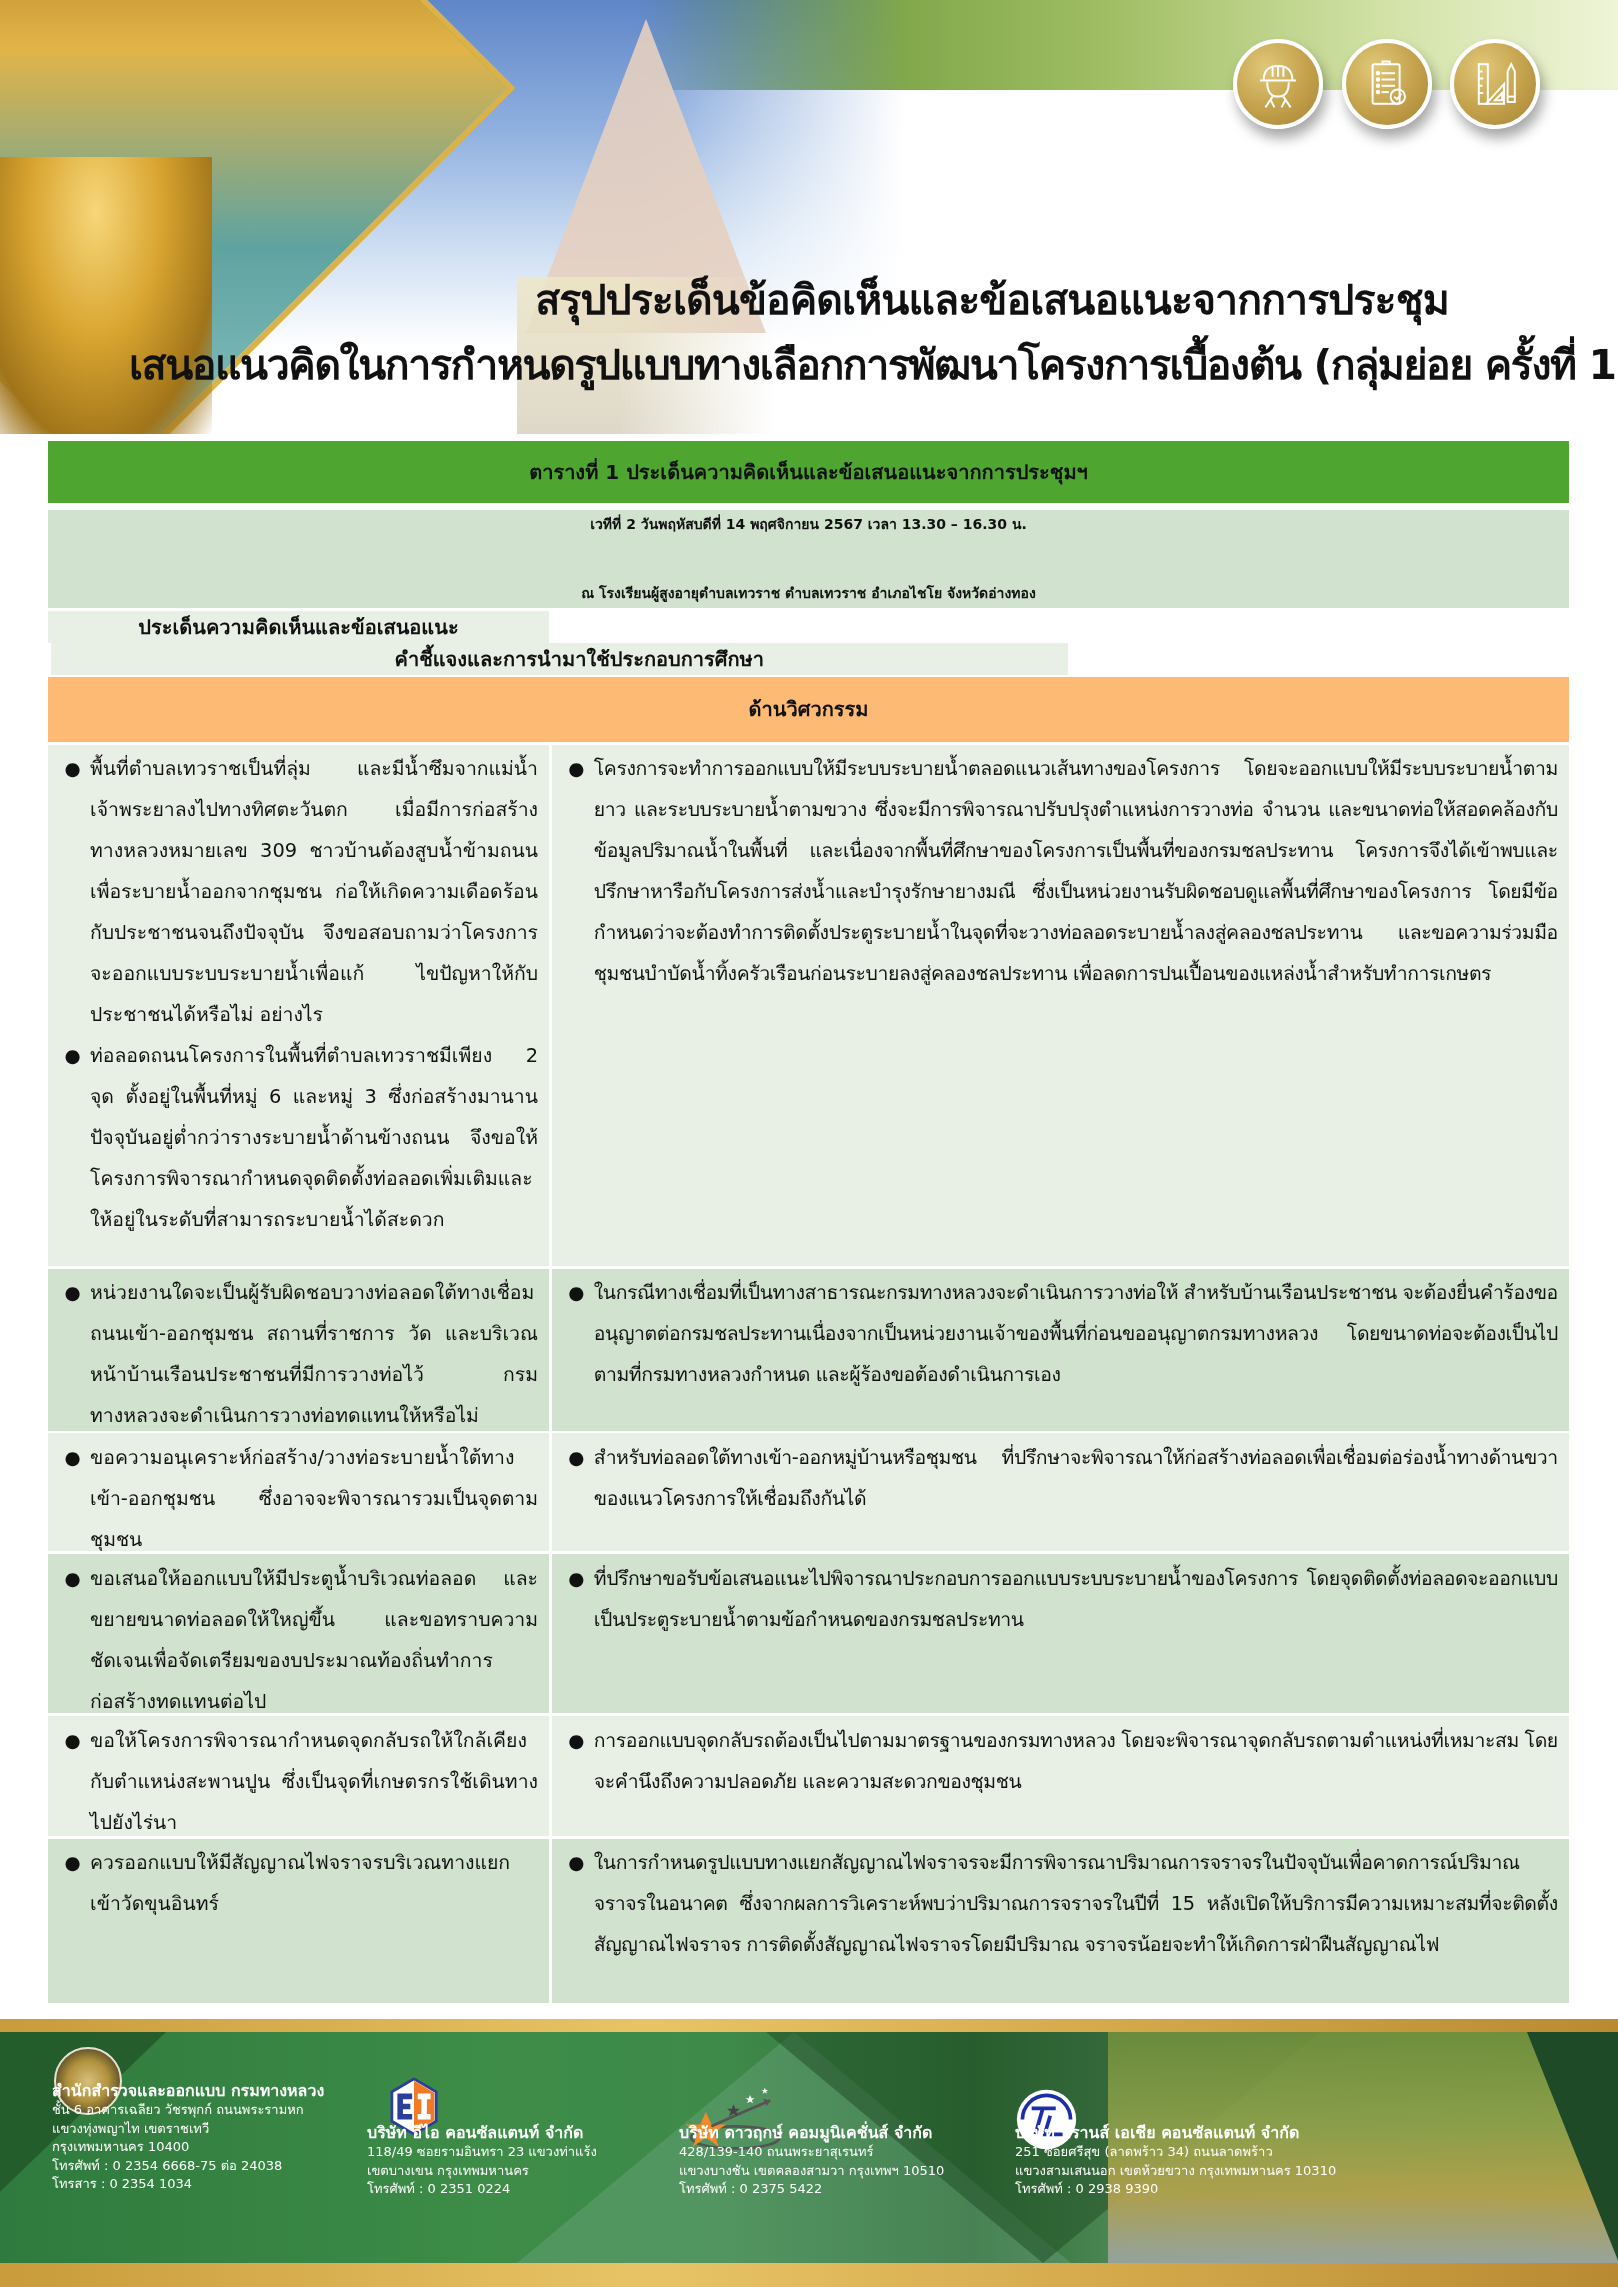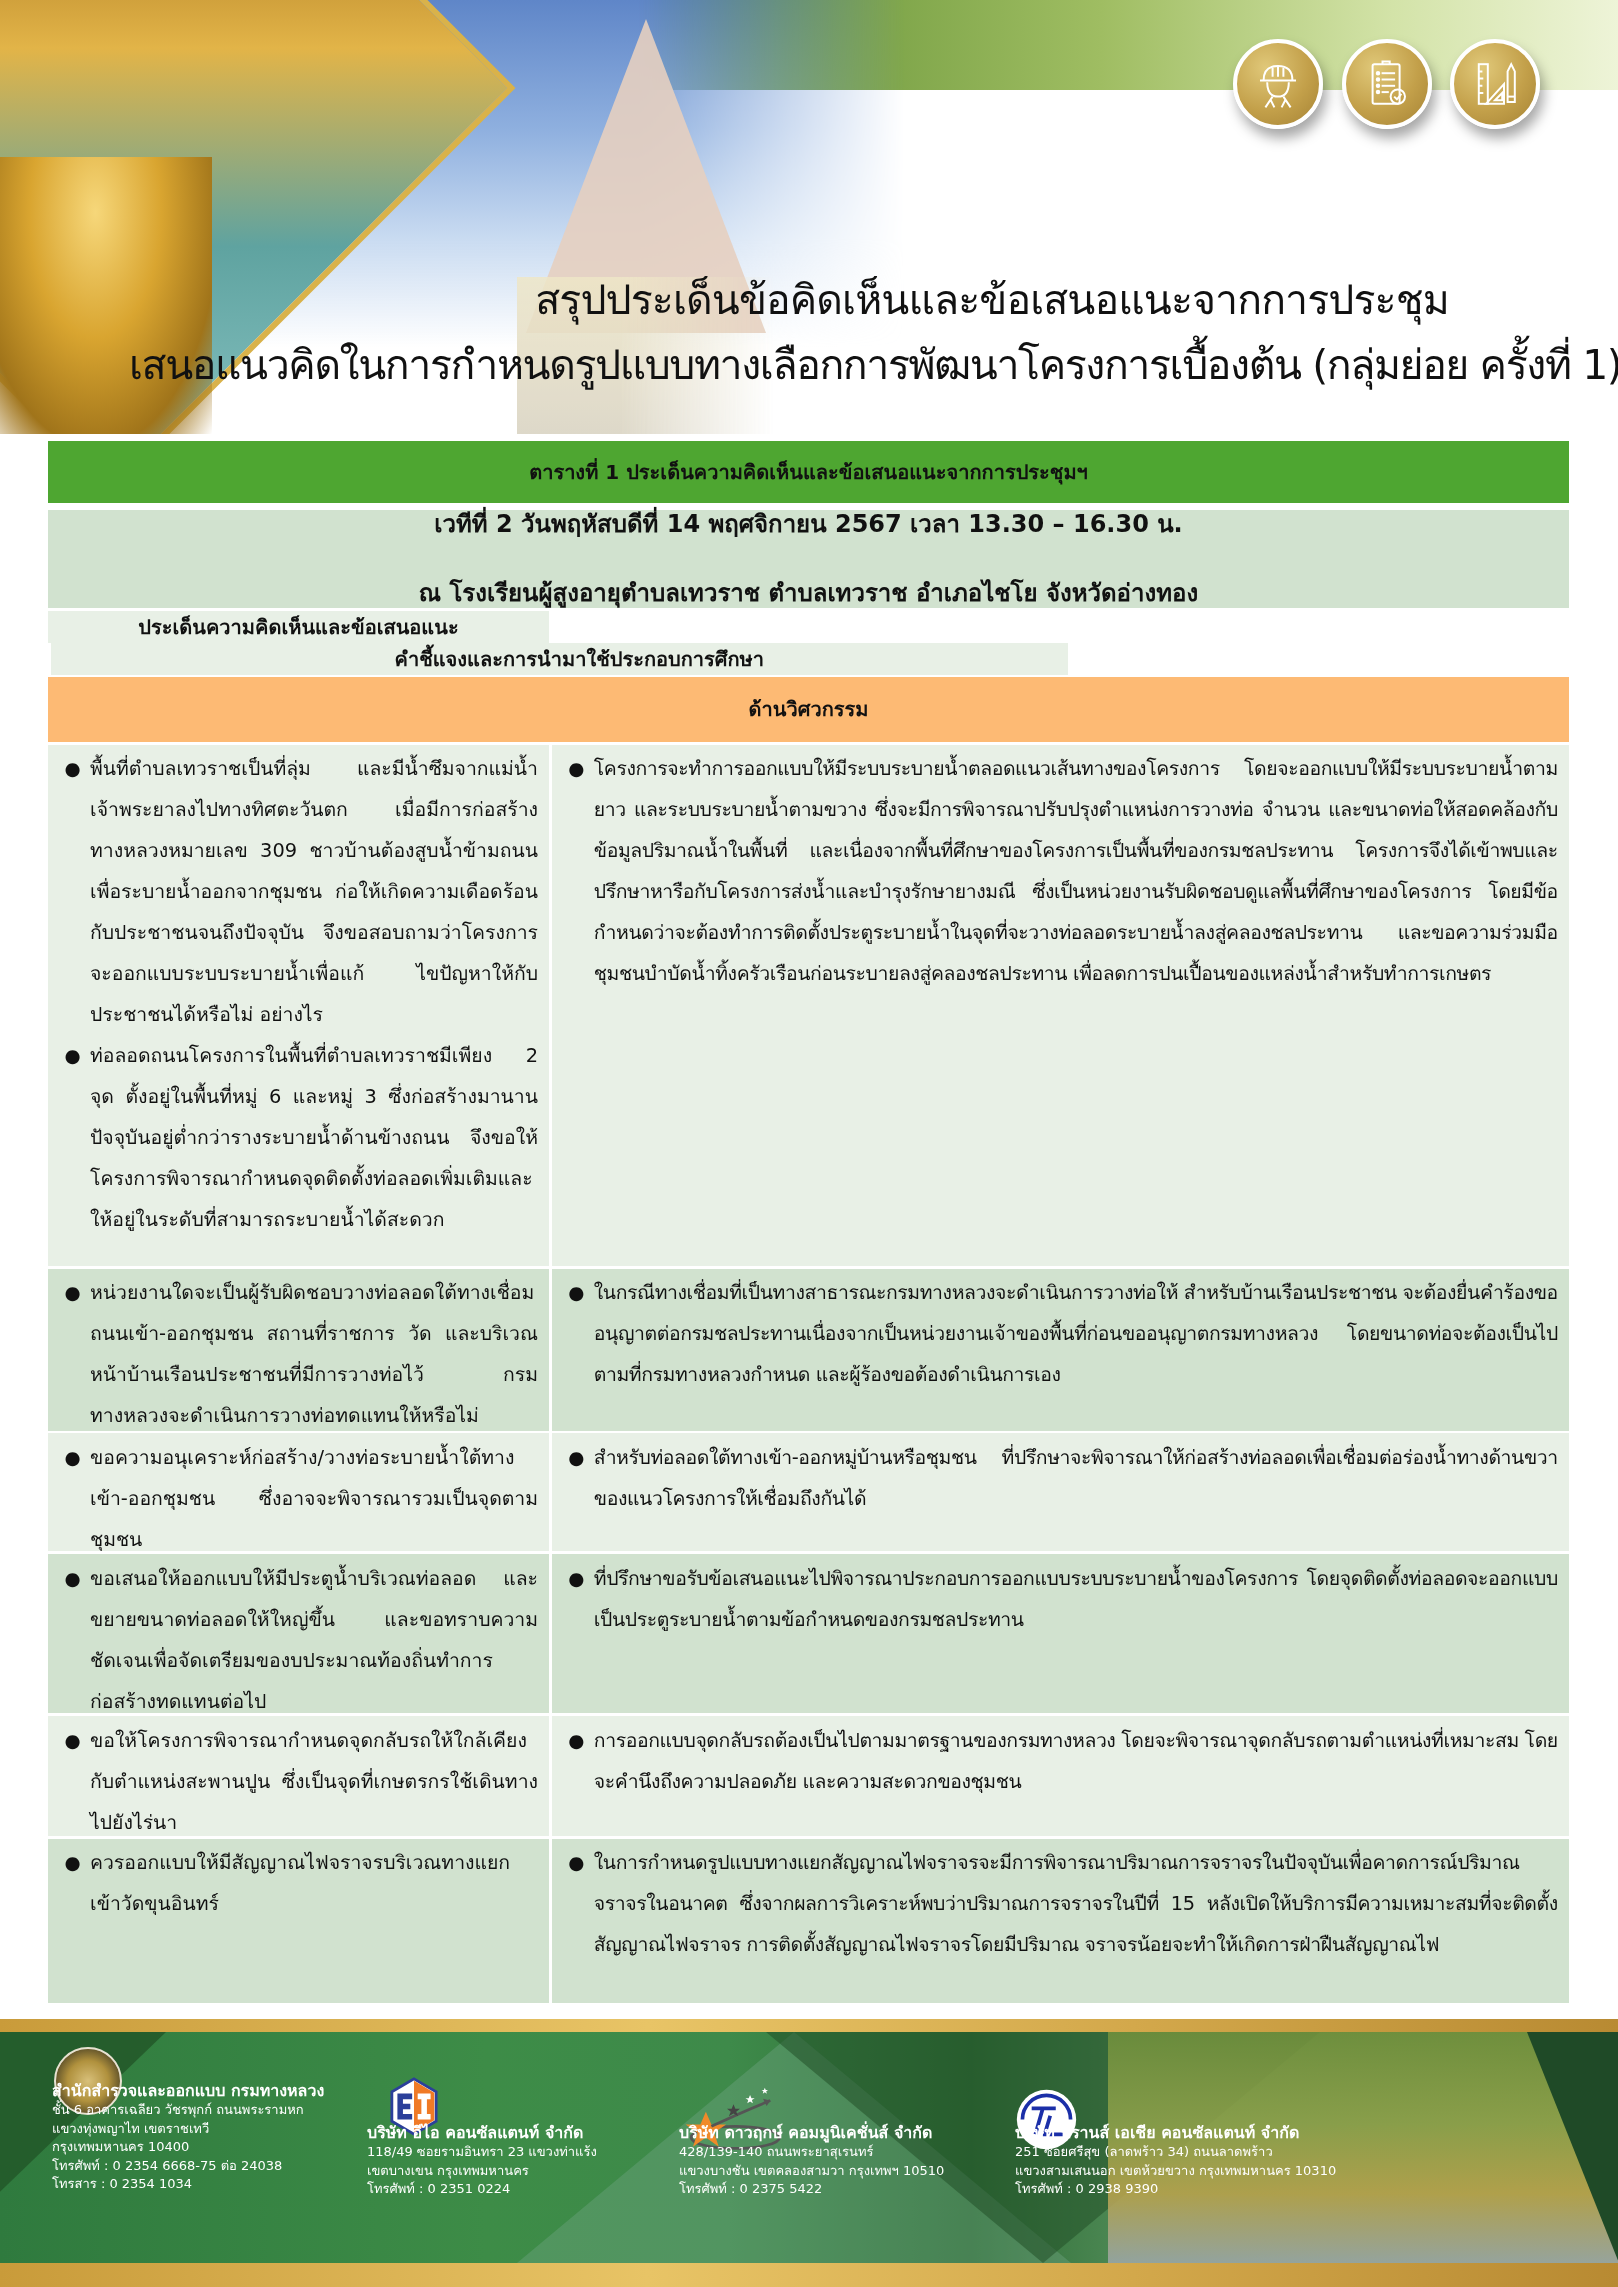--- a/index.html
+++ b/index.html
@@ -22,30 +22,30 @@
     background: linear-gradient(135deg, #8a3a1f 0%, #b8862b 30%, #e2b448 45%, #5fa3a0 70%, #8cc6c6 100%);
     border: 6.5px solid #d9b24a; }
   .hdr-buddha { position: absolute; left: 0; top: 157px; width: 212px; height: 277px;
     background: radial-gradient(ellipse at 45% 20%, #f6d77a 0%, #d9a530 40%, #a0741a 75%, rgba(160,116,26,0) 100%); }
   .hdr-icons { position: absolute; left: 1233px; top: 39px; display: flex; gap: 18.5px; }
   .hdr-icon { width: 90px; height: 90px; border-radius: 50%; border: 4.6px solid #fff;
     background: radial-gradient(circle at 35% 30%, #e0c879 0%, #c3a04a 55%, #a58234 100%);
     box-shadow: 3.7px 9.2px 13px rgba(0,0,0,.35); display: flex; align-items: center; justify-content: center; }
   .hdr-icon svg { width: 54px; height: 54px; }
 
-  .title { position: absolute; left: 351px; top: 268px; width: 1227px; text-align: center; font-weight: normal; color: #111; }
+  .title { position: absolute; left: 351px; top: 268px; width: 1227px; text-align: center; font-weight: bold; color: #111; }
   .title-line1 { font-size: 41px; line-height: 65px; letter-spacing: -0.9px; padding-left: 55px; }
   .title-line2 { font-size: 41px; line-height: 65px; letter-spacing: -1.4px; margin-left: -222px; width: 1449px; white-space: nowrap; }
 
   
   .table { position: absolute; left: 48px; top: 441px; width: 1521px; }
   .banner { height: 62px; background: #4ea631; display: flex; align-items: center; justify-content: center;
     font-weight: bold; font-size: 20px; color: #111; }
   .meeting { margin-top: 7.4px; height: 98px; background: #d1e2cf; display: flex; flex-direction: column; align-items: center; justify-content: center;
-    font-weight: bold; font-size: 24px; line-height: 41px; gap: 28px; }
+    font-weight: bold; font-size: 14px; line-height: 41px; gap: 28px; }
   .colhead { margin-top: 2.8px; display: flex; height: 63px; flex-direction: column; }
   .colhead div { display: flex; align-items: center; justify-content: center; font-weight: bold; font-size: 20px; background: #e8f0e6; }
   .c1 { width: 501px; }
   .c2 { width: 1017px; margin-left: 2.8px; padding-left: 40px; }
   .section { margin-top: 2.8px; height: 65px; background: #fdba74; display: flex; align-items: center; justify-content: center; font-weight: bold; font-size: 20px; }
   .row { display: flex; margin-top: 2.8px; }
   .row .cell { padding: 3.7px 11px 5.5px 11px; font-size: 19.4px; line-height: 41px; }
   .row.light .cell { background: #e8f0e6; }
   .row.dark .cell { background: #d1e2cf; }
   .row .cell.c1 { width: 501px; }

